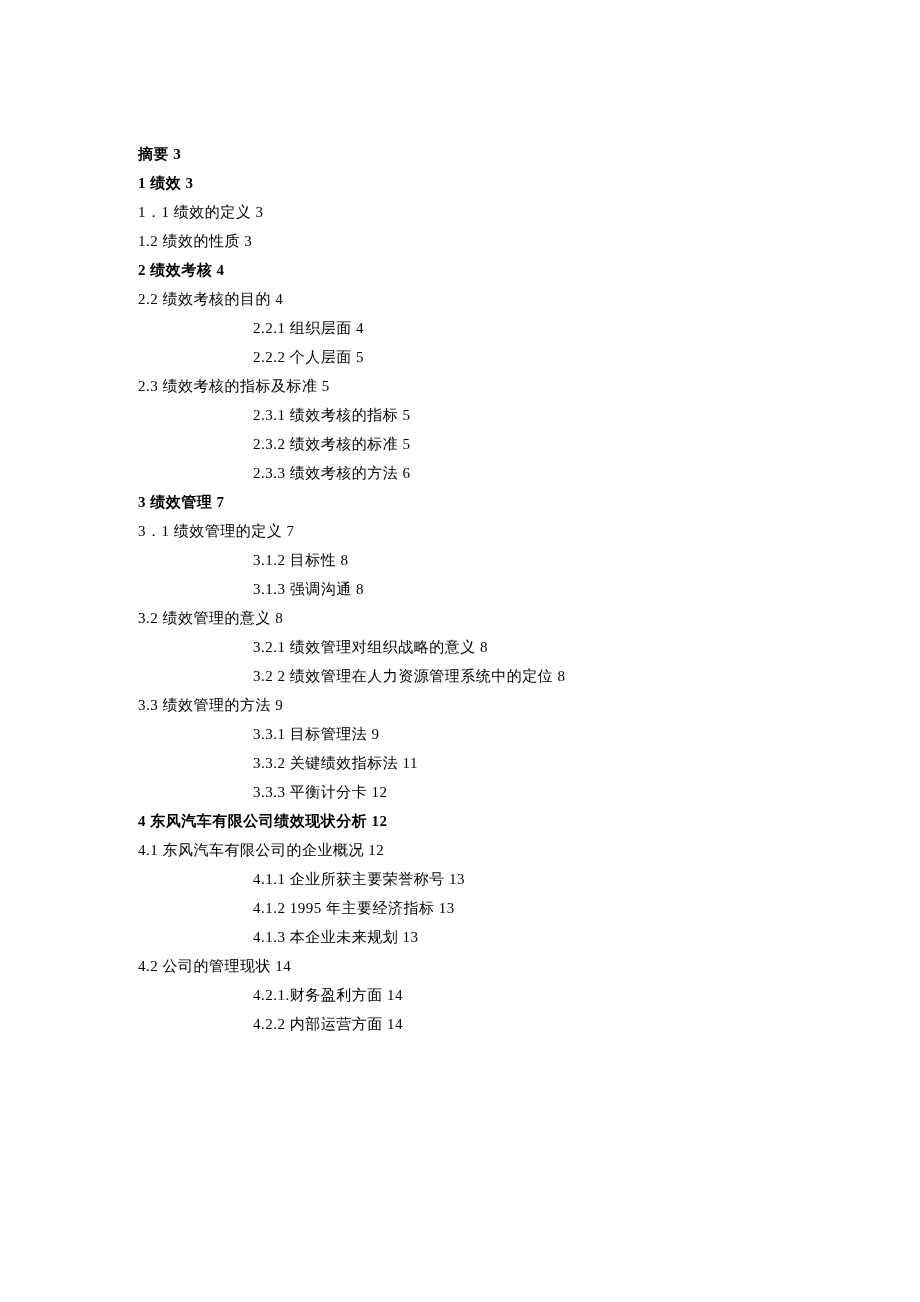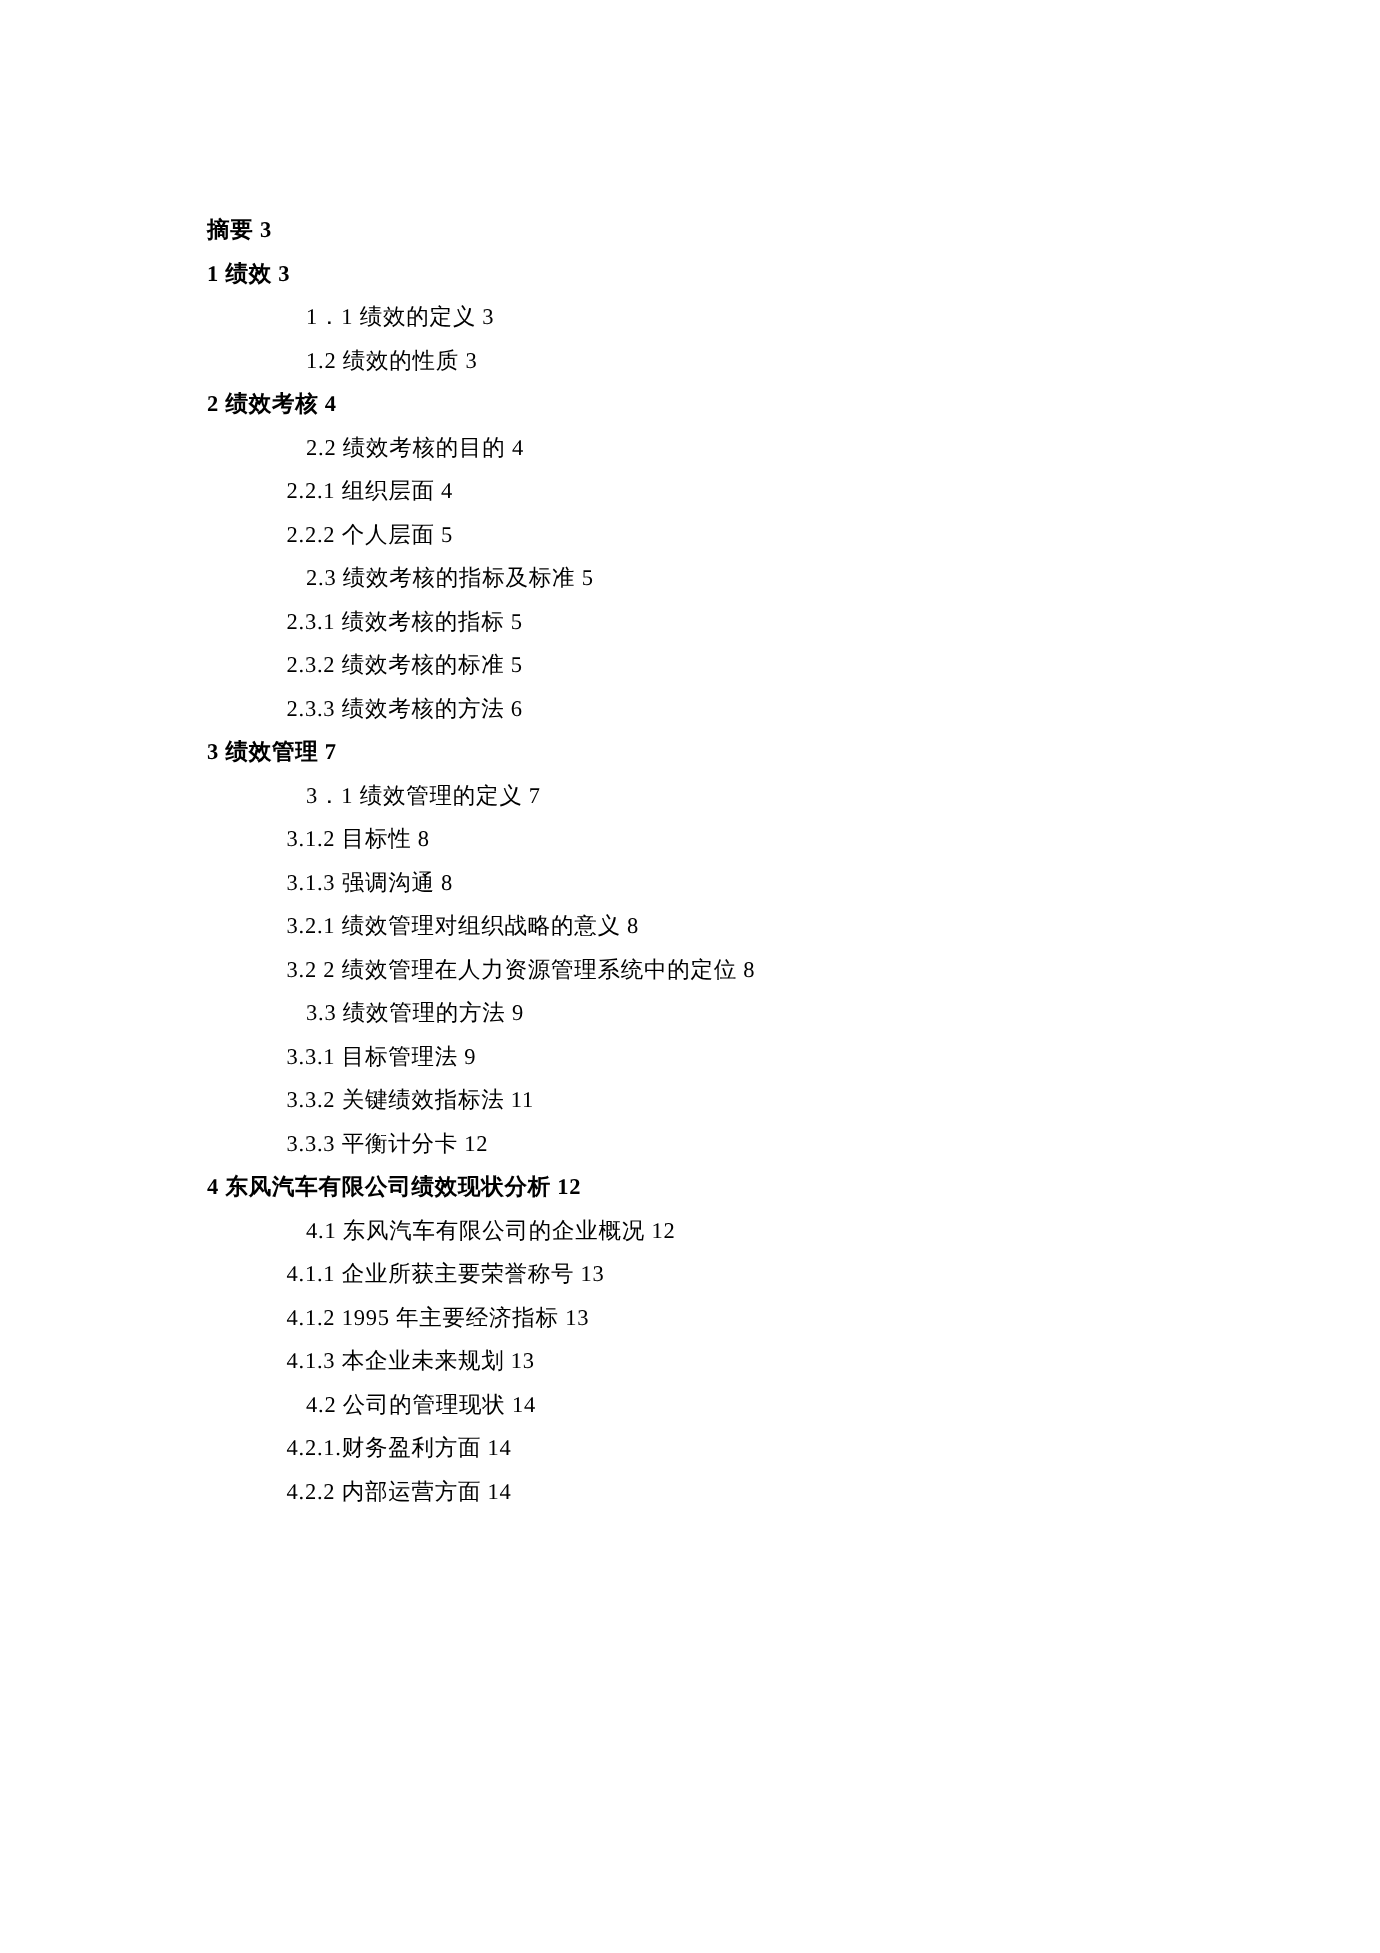--- a/index.html
+++ b/index.html
@@ -15,22 +15,22 @@
     padding-top: 140px;
     padding-left: 138px;
     padding-right: 100px;
   }
   .toc-line {
     line-height: 29px;
     white-space: pre;
     letter-spacing: 0.5px;
   }
   .lvl0 { margin-left: 0px; }
-  .lvl1 { margin-left: 66px; }
-  .lvl2 { margin-left: 53px; }
+  .lvl1 { }
+  .lvl2 { margin-left: 115px; }
   .bold { font-weight: bold; }
 </style>
 </head>
 <body>
 
 <div id="toc-container">
     <div class="toc-line lvl0 bold"><span>摘要</span> <span>3</span></div>
     <div class="toc-line lvl0 bold"><span>1 绩效</span> <span>3</span></div>
     <div class="toc-line lvl1"><span>1．1 绩效的定义</span> <span>3</span></div>
     <div class="toc-line lvl1"><span>1.2 绩效的性质</span> <span>3</span></div>
@@ -39,20 +39,21 @@
     <div class="toc-line lvl2"><span>2.2.1 组织层面</span> <span>4</span></div>
     <div class="toc-line lvl2"><span>2.2.2 个人层面</span> <span>5</span></div>
     <div class="toc-line lvl1"><span>2.3 绩效考核的指标及标准</span> <span>5</span></div>
     <div class="toc-line lvl2"><span>2.3.1 绩效考核的指标</span> <span>5</span></div>
     <div class="toc-line lvl2"><span>2.3.2 绩效考核的标准</span> <span>5</span></div>
     <div class="toc-line lvl2"><span>2.3.3 绩效考核的方法</span> <span>6</span></div>
     <div class="toc-line lvl0 bold"><span>3 绩效管理</span> <span>7</span></div>
     <div class="toc-line lvl1"><span>3．1 绩效管理的定义</span> <span>7</span></div>
     <div class="toc-line lvl2"><span>3.1.2 目标性</span> <span>8</span></div>
     <div class="toc-line lvl2"><span>3.1.3 强调沟通</span> <span>8</span></div>
+    <div class="toc-line lvl1"><span>3.2 绩效管理的意义</span> <span>8</span></div>
     <div class="toc-line lvl2"><span>3.2.1 绩效管理对组织战略的意义</span> <span>8</span></div>
     <div class="toc-line lvl2"><span>3.2 2 绩效管理在人力资源管理系统中的定位</span> <span>8</span></div>
     <div class="toc-line lvl1"><span>3.3 绩效管理的方法</span> <span>9</span></div>
     <div class="toc-line lvl2"><span>3.3.1 目标管理法</span> <span>9</span></div>
     <div class="toc-line lvl2"><span>3.3.2 关键绩效指标法</span> <span>11</span></div>
     <div class="toc-line lvl2"><span>3.3.3 平衡计分卡</span> <span>12</span></div>
     <div class="toc-line lvl0 bold"><span>4 东风汽车有限公司绩效现状分析</span> <span>12</span></div>
     <div class="toc-line lvl1"><span>4.1 东风汽车有限公司的企业概况</span> <span>12</span></div>
     <div class="toc-line lvl2"><span>4.1.1 企业所获主要荣誉称号</span> <span>13</span></div>
     <div class="toc-line lvl2"><span>4.1.2 1995 年主要经济指标</span> <span>13</span></div>

